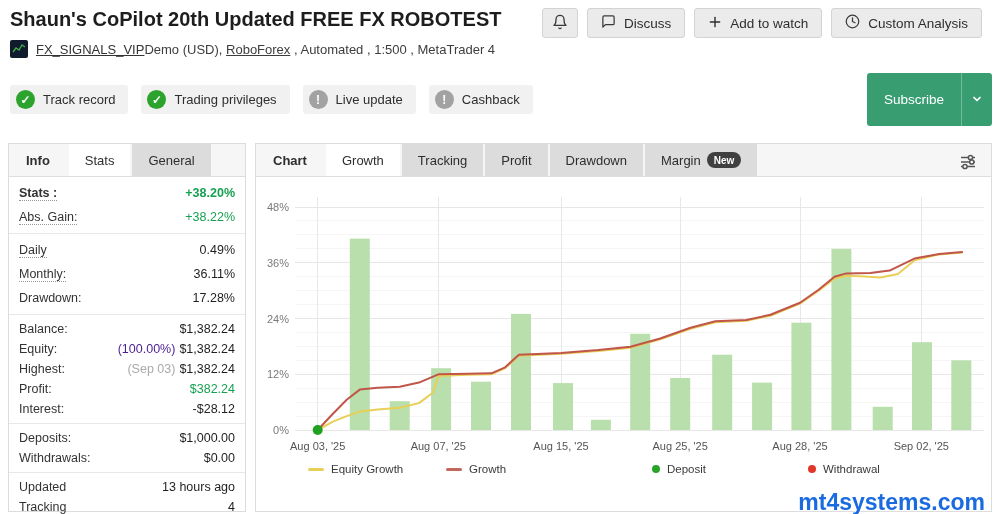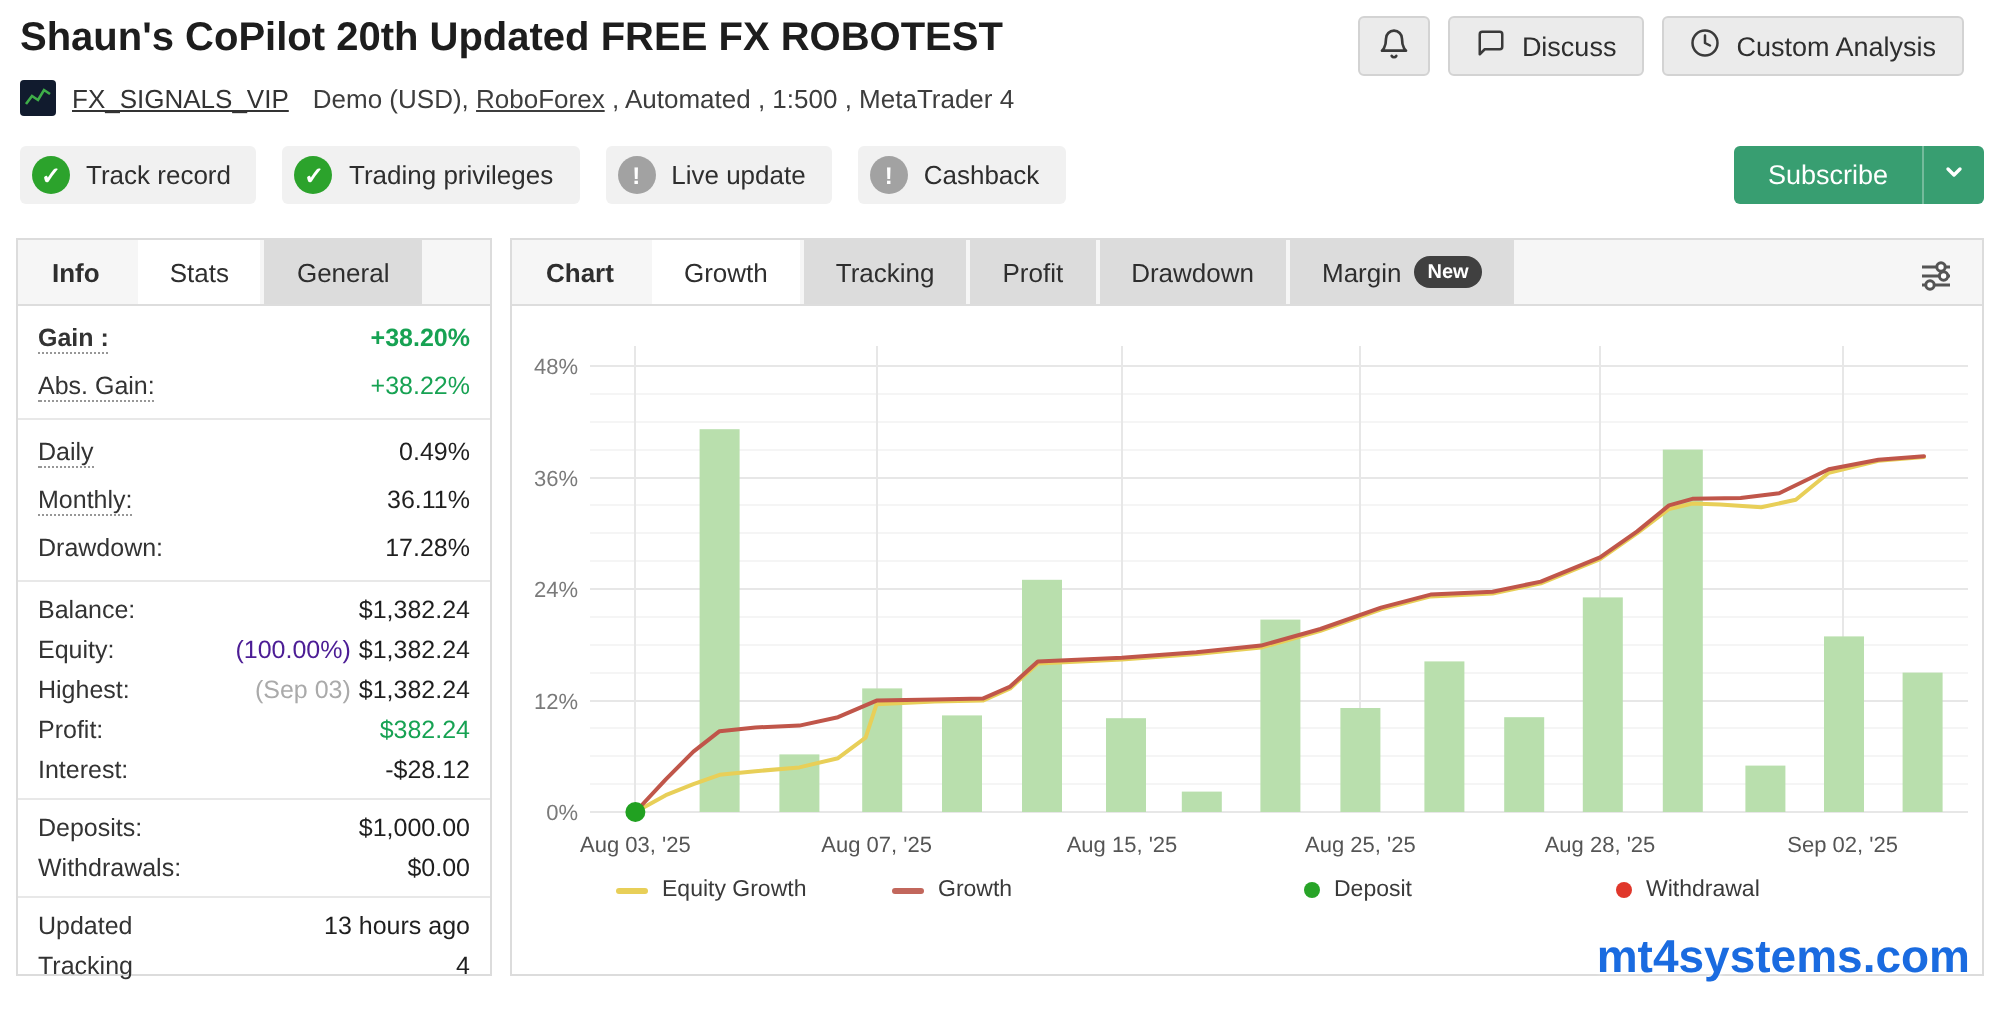--- a/index.html
+++ b/index.html
@@ -10,29 +10,29 @@
 
   
   .hdr{padding:8px 8px 0 10px;position:relative}
   h1{font-size:20px;color:#1d1d1d;font-weight:bold}
   .top-actions{position:absolute;top:8px;right:18px;display:flex;gap:9px}
   .btn{display:flex;align-items:center;gap:8px;background:#ebebeb;border:1px solid #d3d3d3;border-radius:3px;height:30px;padding:0 13px;font-size:13.5px;color:#2e2e2e}
   .btn.icon-only{padding:0 9px}
   .acct-row{display:flex;align-items:center;margin-top:9px;font-size:13px}
   .acct-icon{width:18px;height:18px;background:#111b2e;border-radius:2px;display:inline-flex;align-items:center;justify-content:center;margin-right:8px}
   .acct-name{color:#333;text-decoration:underline}
-  .acct-details{color:#3d3d3d;margin-left:12px}
+  .acct-details{color:#3d3d3d;}
   .acct-details a{color:#3d3d3d;text-decoration:underline}
   .badge-row{display:flex;align-items:center;gap:13px;margin-top:15px}
   .pill{display:flex;align-items:center;gap:8px;background:#f1f1f1;border-radius:3px;padding:5px 13px 5px 6px;font-size:13px;color:#2e2e2e;cursor:default}
   .pill .ic{width:19px;height:19px;border-radius:50%;display:flex;align-items:center;justify-content:center;color:#fff;font-weight:bold;font-size:12px;line-height:1}
   .ic.ok{background:#2ca32c}
   .ic.warn{background:#a2a2a2}
   .subscribe{margin-left:auto;display:flex;align-items:stretch;border-radius:3px;overflow:hidden;color:#fff;background:#389e71}
-  .sub-main{padding:7px 17px;font-size:13.5px;color:#fff}
+  .sub-main{padding:19px 17px;font-size:13.5px;color:#fff}
   .sub-caret{display:flex;align-items:center;padding:0 9px;border-left:1px solid rgba(255,255,255,.3)}
 
   
   .panels{display:flex;gap:9px;margin:17px 8px 0 8px;align-items:flex-start}
   .panel{border:1px solid #dcdcdc;background:#fff}
   .info-panel{width:238px;height:369px}
   .chart-panel{flex:1;height:369px;position:relative}
   .tabbar{display:flex;background:#f6f6f6;border-bottom:1px solid #ddd;height:33px;position:relative}
   .tab{display:flex;align-items:center;padding:0 16px;font-size:13px;color:#2e2e2e;margin-right:2px;cursor:pointer}
   .tab.lead{font-weight:bold;padding:0 17px;cursor:pointer}
@@ -82,20 +82,29 @@
     <button class="btn">
       <span>
         <svg width="15" height="15" viewBox="0 0 24 24" fill="none" stroke="#3a3a3a" stroke-width="2" stroke-linejoin="round">
             <path d="M21 15a2 2 0 0 1-2 2H7l-4 4V5a2 2 0 0 1 2-2h14a2 2 0 0 1 2 2z"></path>
           </svg>
       </span>
       <span>Discuss</span>
     </button>
     <button class="btn">
       <span>
+        <svg width="14" height="14" viewBox="0 0 24 24" fill="none" stroke="#2e2e2e" stroke-width="2.4" stroke-linecap="round">
+            <line x1="12" y1="4" x2="12" y2="20"></line>
+            <line x1="4" y1="12" x2="20" y2="12"></line>
+          </svg>
+      </span>
+      <span>Add to watch</span>
+    </button>
+    <button class="btn">
+      <span>
         <svg width="15" height="15" viewBox="0 0 24 24" fill="none" stroke="#3a3a3a" stroke-width="2" stroke-linecap="round" stroke-linejoin="round">
             <circle cx="12" cy="12" r="10"></circle>
             <polyline points="12 6 12 12 16 14"></polyline>
           </svg>
       </span>
       <span>Custom Analysis</span>
     </button>
   </div>
 
   <div class="acct-row">
@@ -145,21 +154,21 @@
 
   <aside class="panel info-panel">
     <div class="tabbar">
       <span class="tab lead">Info</span>
       <span class="tab active">Stats</span>
       <span class="tab inactive">General</span>
     </div>
 
     <div class="grp tall">
       <div class="row">
-        <span class="lbl dotted bold">Gain :</span>
+        <span class="lbl dotted bold">Stats :</span>
         <span class="val green bold">+38.20%</span>
       </div>
       <div class="row">
         <span class="lbl dotted">Abs. Gain:</span>
         <span class="val green">+38.22%</span>
       </div>
     </div>
 
     <div class="grp tall">
       <div class="row">

